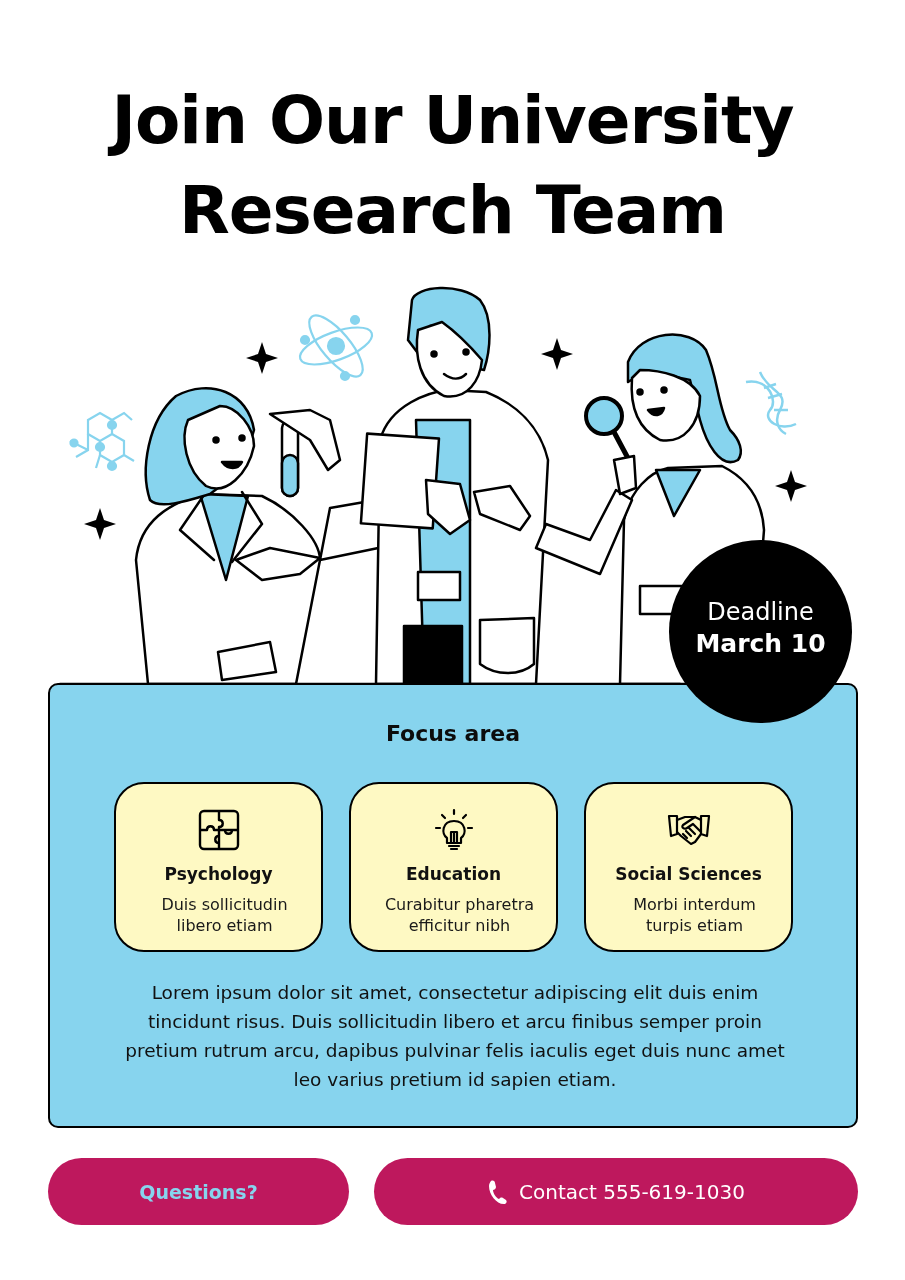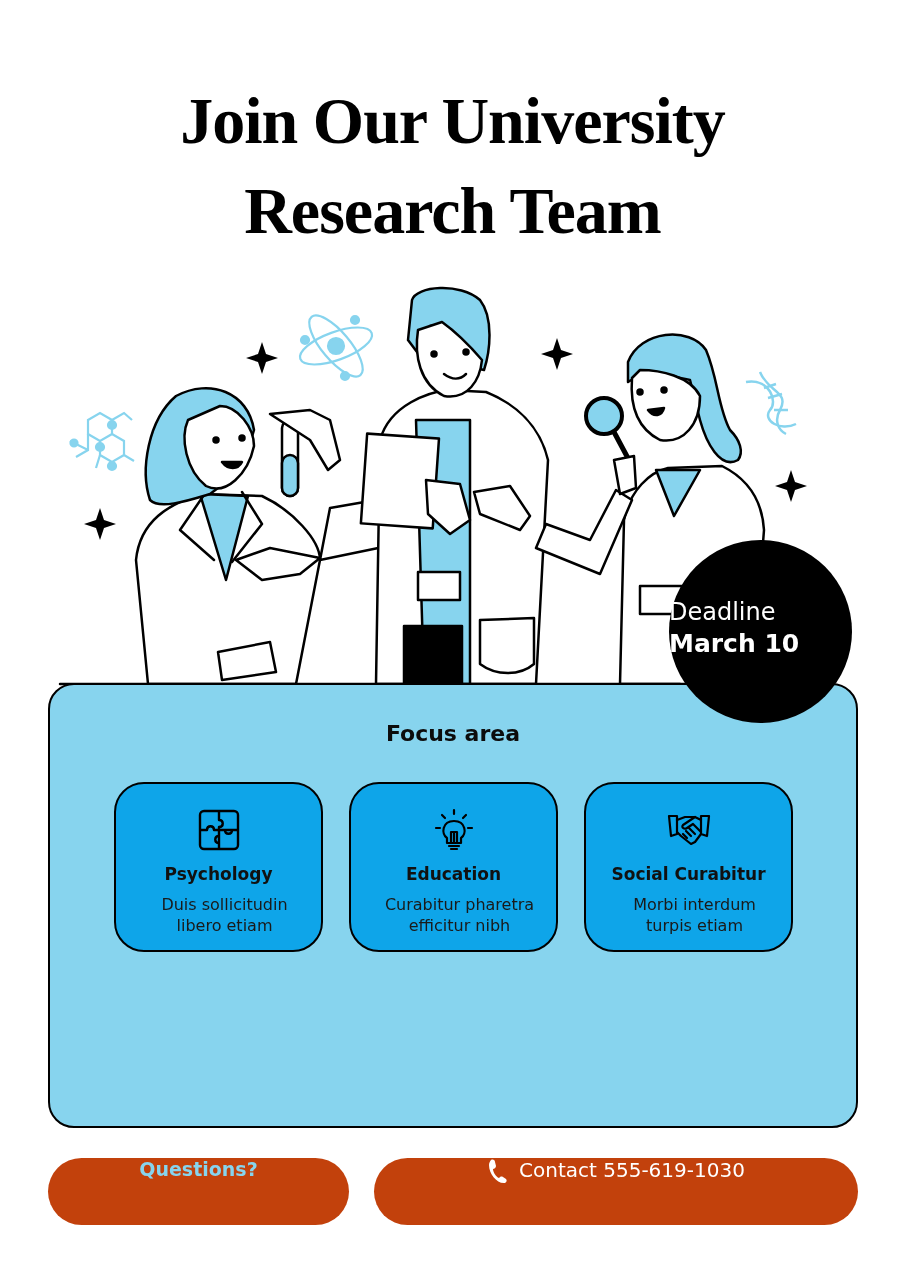--- a/index.html
+++ b/index.html
@@ -2,58 +2,58 @@
 <html><head>
 <meta charset="utf-8">
 <style>
   * { box-sizing: border-box; margin: 0; padding: 0; }
   html, body { width: 905px; height: 1280px; background: #ffffff; overflow: hidden; }
   body { position: relative; font-family: "DejaVu Sans", sans-serif; color: #000; }
 
   .title {
     position: absolute; left: 0; top: 76px; width: 905px;
     text-align: center; font-weight: 700; font-size: 66px; line-height: 90px;
-    letter-spacing: -1px; color: #000; font-family: Liberation Serif, serif;
+    letter-spacing: -1px; color: #000;
   }
   .title span { display: block; }
 
   .illustration { position: absolute; left: 0; top: 270px; width: 905px; height: 420px; }
 
   .panel {
     position: absolute; left: 48px; top: 683px; width: 810px; height: 445px;
-    background: #87D4EE; border: 2px solid #000; border-radius: 26px;
+    background: #87D4EE; border: 2px solid #000; border-radius: 10px;
   }
   .panel-heading {
     position: absolute; left: 0; top: 36px; width: 100%; text-align: center;
     font-weight: 700; font-size: 22px; color: #0c0c0c;
   }
   .card {
     position: absolute; top: 97px; width: 209px; height: 170px;
-    background: #0ea5e9; border: 2px solid #000; border-radius: 30px;
+    background: #fef9c3; border: 2px solid #000; border-radius: 30px;
     text-align: center;
   }
   .card .icon { position: absolute; left: 50%; top: 24px; width: 44px; height: 44px; margin-left: -22px; }
   .card .card-title { position: absolute; left: 0; top: 80px; width: 100%; font-weight: 700; font-size: 17px; color: #111; }
   .card .card-desc { position: absolute; left: 0; top: 110px; width: 100%; font-size: 16px; line-height: 21px; color: #1a1a1a; padding-left: 12px; }
 
   .paragraph {
     position: absolute; left: 60px; top: 293px; width: 690px;
     text-align: center; font-size: 18.5px; line-height: 29px; color: #111;
   }
 
   .deadline {
     position: absolute; left: 669px; top: 540px; width: 183px; height: 183px;
-    background: #000; border-radius: 50%; color: #fff; 
+    background: #000; border-radius: 50%; color: #fff; text-align: center;
   }
   .deadline .dl-label { position: absolute; left: 0; top: 58px; width: 100%; font-size: 24px; font-weight: 400; }
   .deadline .dl-date { position: absolute; left: 0; top: 89px; width: 100%; font-size: 25px; font-weight: 700; }
 
   .btn {
-    position: absolute; top: 1158px; height: 67px; background: #c2410c;
-    border-radius: 34px; display: flex; justify-content: center;
+    position: absolute; top: 1158px; height: 67px; background: #be185d;
+    border-radius: 34px; display: flex; align-items: center; justify-content: center;
     cursor: pointer;
   }
   .btn-questions { left: 48px; width: 301px; color: #87D4EE; font-weight: 700; font-size: 19px; }
   .btn-contact { left: 374px; width: 484px; color: #fff; font-size: 20px; gap: 10px; }
   .btn-contact svg { width: 22px; height: 26px; }
 </style>
 </head>
 <body>
 
 <h1 class="title">
@@ -175,27 +175,28 @@
 
   <div class="card" style="left:534px;">
     <svg class="icon" viewBox="0 0 44 44" fill="none" stroke="#000" stroke-width="2.2" stroke-linejoin="round" stroke-linecap="round">
       <path d="M2 8 L10 8 L10 26 L4 28 Z"></path>
       <path d="M42 8 L34 8 L34 26 L40 28 Z"></path>
       <path d="M10 12 L18 9 L28 9 L34 12"></path>
       <path d="M28 9 L16 17 C14 19 17 22 20 20 L26 16 L34 24"></path>
       <path d="M10 24 L14 28 M14 28 L24 36 L28 34 L34 26"></path>
       <path d="M16 26 L20 30 M19 23 L24 28 M22 20 L28 26"></path>
     </svg>
-    <div class="card-title">Social Curabitur</div>
+    <div class="card-title">Social Sciences</div>
     <div class="card-desc">
       <div>Morbi interdum</div>
       <div>turpis etiam</div>
     </div>
   </div>
 
+  <p class="paragraph">Lorem ipsum dolor sit amet, consectetur adipiscing elit duis enim tincidunt risus. Duis sollicitudin libero et arcu finibus semper proin pretium rutrum arcu, dapibus pulvinar felis iaculis eget duis nunc amet leo varius pretium id sapien etiam.</p>
 </div>
 
 <div class="deadline">
   <div class="dl-label">Deadline</div>
   <div class="dl-date">March 10</div>
 </div>
 
 <div class="btn btn-questions">
   <span>Questions?</span>
 </div>

